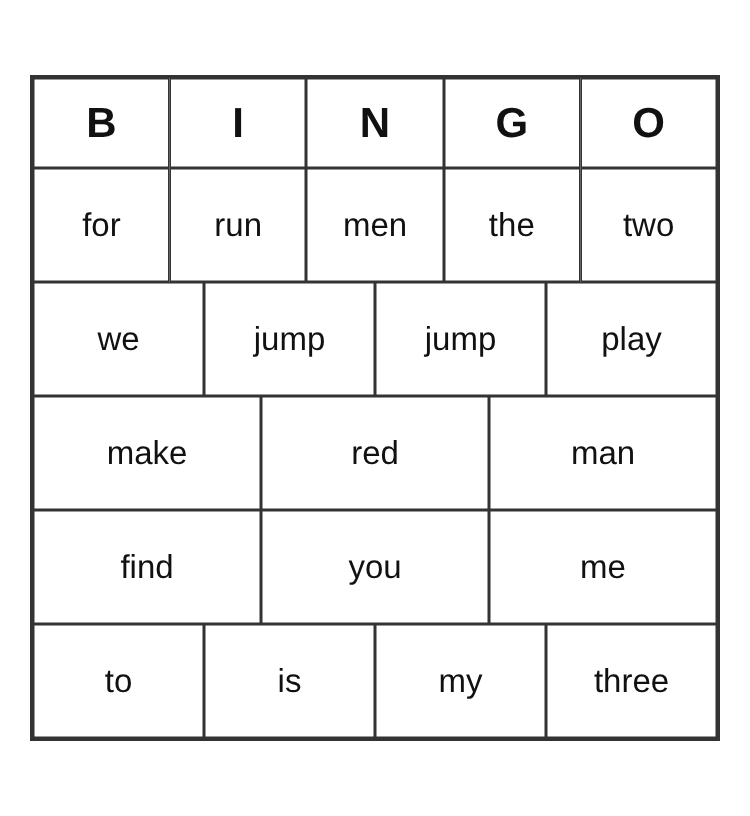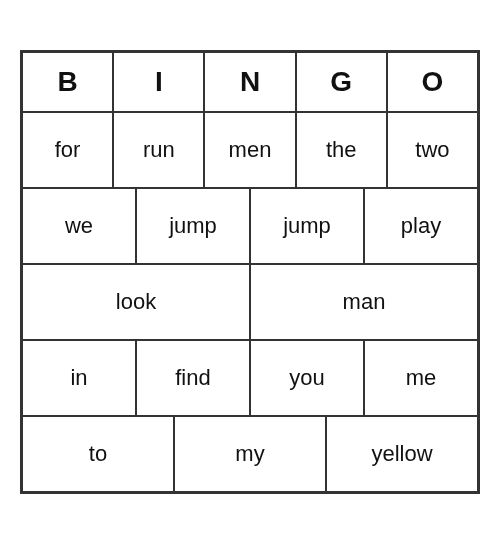--- a/index.html
+++ b/index.html
@@ -65,28 +65,29 @@
         <div class="bingo-cell">the</div>
         <div class="bingo-cell">two</div>
       </div>
       <div class="bingo-row">
         <div class="bingo-cell">we</div>
         <div class="bingo-cell">jump</div>
         <div class="bingo-cell">jump</div>
         <div class="bingo-cell">play</div>
       </div>
       <div class="bingo-row">
-        <div class="bingo-cell">look</div>
+        <div class="bingo-cell">make</div>
+        <div class="bingo-cell">red</div>
         <div class="bingo-cell">man</div>
       </div>
       <div class="bingo-row">
-        <div class="bingo-cell">in</div>
         <div class="bingo-cell">find</div>
         <div class="bingo-cell">you</div>
         <div class="bingo-cell">me</div>
       </div>
       <div class="bingo-row">
         <div class="bingo-cell">to</div>
+        <div class="bingo-cell">is</div>
         <div class="bingo-cell">my</div>
-        <div class="bingo-cell">yellow</div>
+        <div class="bingo-cell">three</div>
       </div>
     </div>
 </div>
 
 </body></html>

